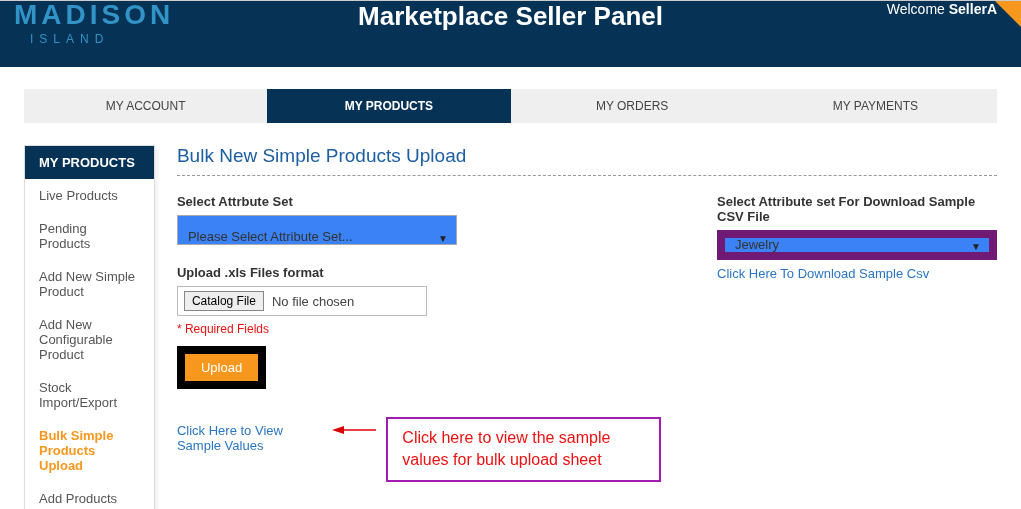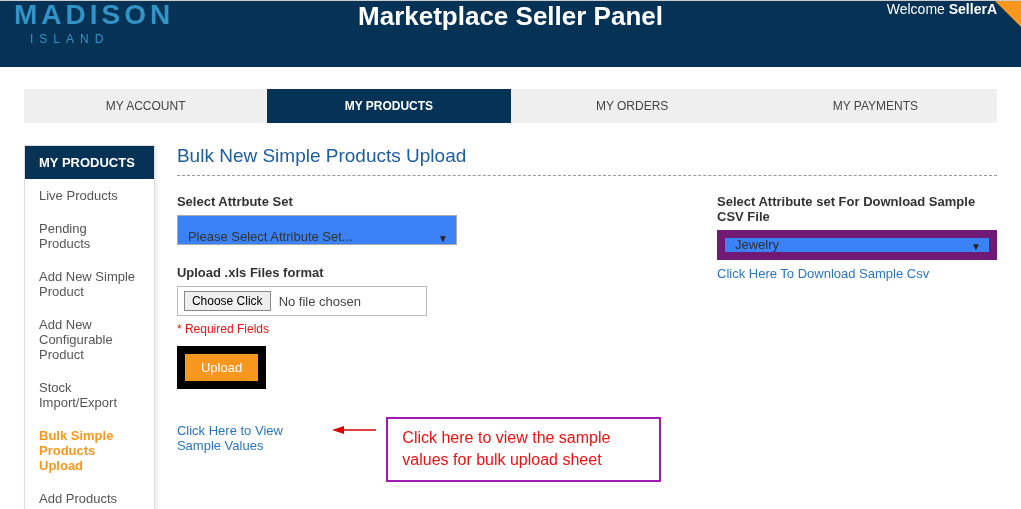--- a/index.html
+++ b/index.html
@@ -128,21 +128,21 @@
         <div class="form-col">
           <label class="form-label">Select Attrbute Set</label>
           <div class="select">
             <span>Please Select Attribute Set...</span>
             <span class="select-arrow">▼</span>
           </div>
 
           <div class="upload-section">
             <label class="form-label">Upload .xls Files format</label>
             <div class="file-wrap">
-              <button class="choose-btn">Choose Click</button>
+              <button class="choose-btn">Catalog File</button>
               <span class="file-status">No file chosen</span>
             </div>
             <div class="required">* Required Fields</div>
             <button class="upload-btn">Upload</button>
           </div>
 
           <div class="sample-link-row">
             <a class="link-blue">Click Here to View Sample Values</a>
             <svg class="arrow-svg" width="60" height="14">
               <line x1="60" y1="7" x2="8" y2="7" stroke="#d00" stroke-width="1.5"></line>

